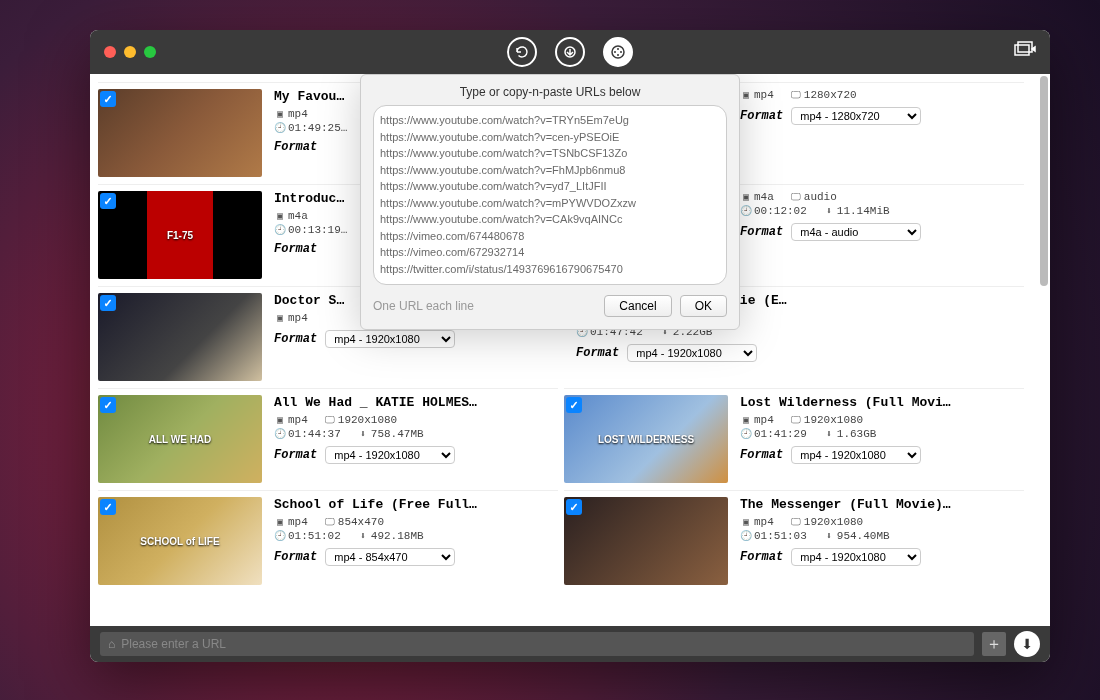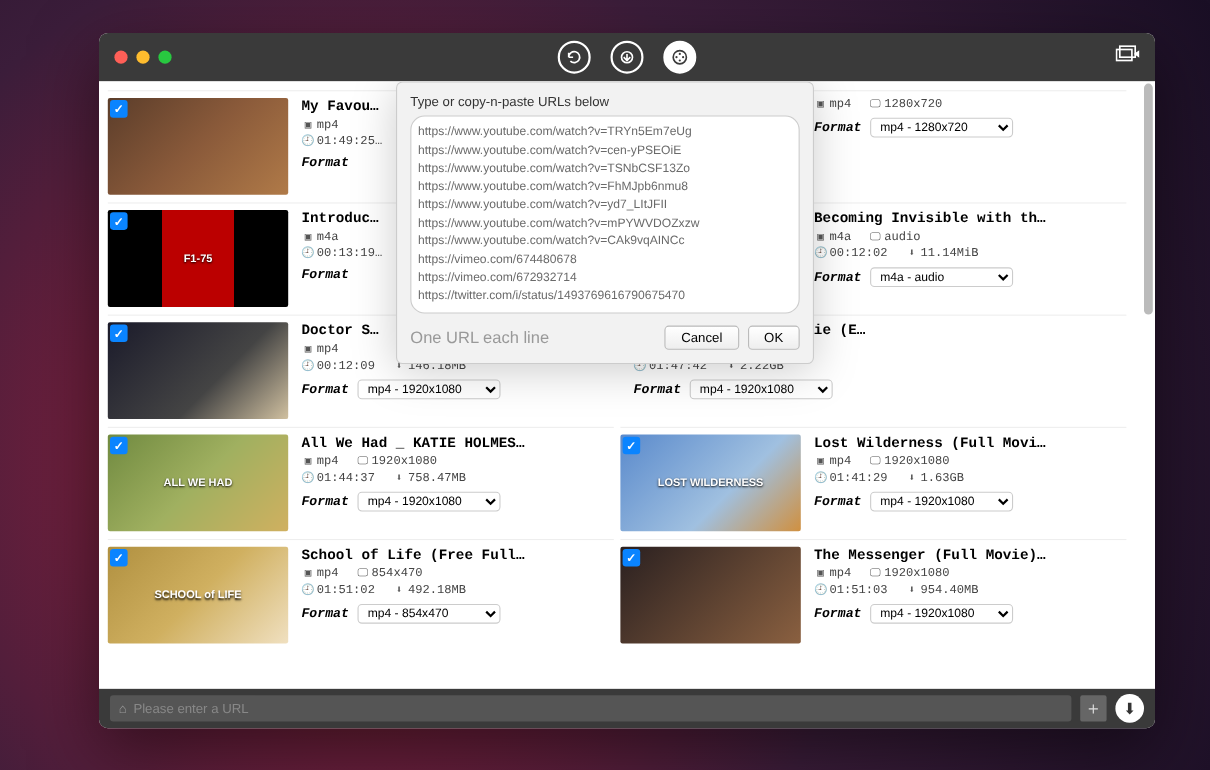--- a/index.html
+++ b/index.html
@@ -54,24 +54,24 @@
   .addbtn { width:24px;height:24px; background:#666; color:#ddd; font-size:16px; display:flex;align-items:center;justify-content:center; border-radius:2px;}
   .dlbtn { width:26px;height:26px; background:#fff; border-radius:50%;color:#333;display:flex;align-items:center;justify-content:center; font-size:14px; margin-left:auto;}
 
   
   .pop {
     position:absolute; top:0; left:270px; width:380px; background:#f2f2f2;
     border:1px solid #ccc; border-radius:6px; padding:10px 12px 12px 12px;
     filter: drop-shadow(0 6px 20px rgba(0,0,0,.2));
     z-index:100;
   }
-  .pop-title{ text-align:left; font-size:12px; color:#333; margin-bottom:6px;}
+  .pop-title{ text-align:center; font-size:12px; color:#333; margin-bottom:6px;}
   .pop textarea{ width:100%; height:180px; font-size:11px; color:#6a6a6a; border:1px solid #ccc; border-radius:13px; padding:6px; resize:none; background:#fff; line-height:1.5; font-family:Arial;}
   .pop-foot{ display:flex; align-items:center; margin-top:6px; gap:8px;}
-  .pop-hint{ color:#999; font-size:15px;}
+  .pop-hint{ color:#999; font-size:12px;}
   .pop-foot .sp{flex:1;}
   .pbtn{ font-size:12px; padding:3px 14px; border:1px solid #bbb; border-radius:4px; background:linear-gradient(#fff,#eee); cursor:pointer;}
 
   .scrollbar-track{ position:absolute; right:2px; top:46px; bottom:38px; width:10px; background:transparent;}
   .scrollbar-thumb{ position:absolute; right:0; top:0; width:8px; height:210px; background:#bbb; border-radius:4px;}
 </style>
 </head>
 <body>
 
 <div class="app-window">
@@ -169,21 +169,20 @@
           <div class="fmt-row">
             <span class="fmt-lbl">Format</span>
           </div>
         </div>
       </div>
       <div class="card">
         <div class="thumb t0">
           <div class="chk">✓</div>
         </div>
         <div class="meta">
-          <div class="title">Becoming Invisible with th…</div>
           <div class="rows">
             <div class="r">
               <span><span class="ico">▣</span><span>m4a</span></span>
               <span><span class="ico">🖵</span><span>audio</span></span>
             </div>
             <div class="r">
               <span><span class="ico">🕘</span><span>00:12:02</span></span>
               <span><span class="ico">⬇</span><span>11.14MiB</span></span>
             </div>
           </div>
@@ -195,24 +194,20 @@
       </div>
       <div class="card">
         <div class="thumb t2">
           <div class="chk">✓</div>
         </div>
         <div class="meta">
           <div class="title">Doctor S…</div>
           <div class="rows">
             <div class="r">
               <span><span class="ico">▣</span><span>mp4</span></span>
-            </div>
-            <div class="r">
-              <span><span class="ico">🕘</span><span>00:12:09</span></span>
-              <span><span class="ico">⬇</span><span>146.18MB</span></span>
             </div>
           </div>
           <div class="fmt-row">
             <span class="fmt-lbl">Format</span>
             <select class="fmt"><option>mp4 - 1920x1080</option></select>
           </div>
         </div>
       </div>
       <div class="card">
         <div class="meta">

